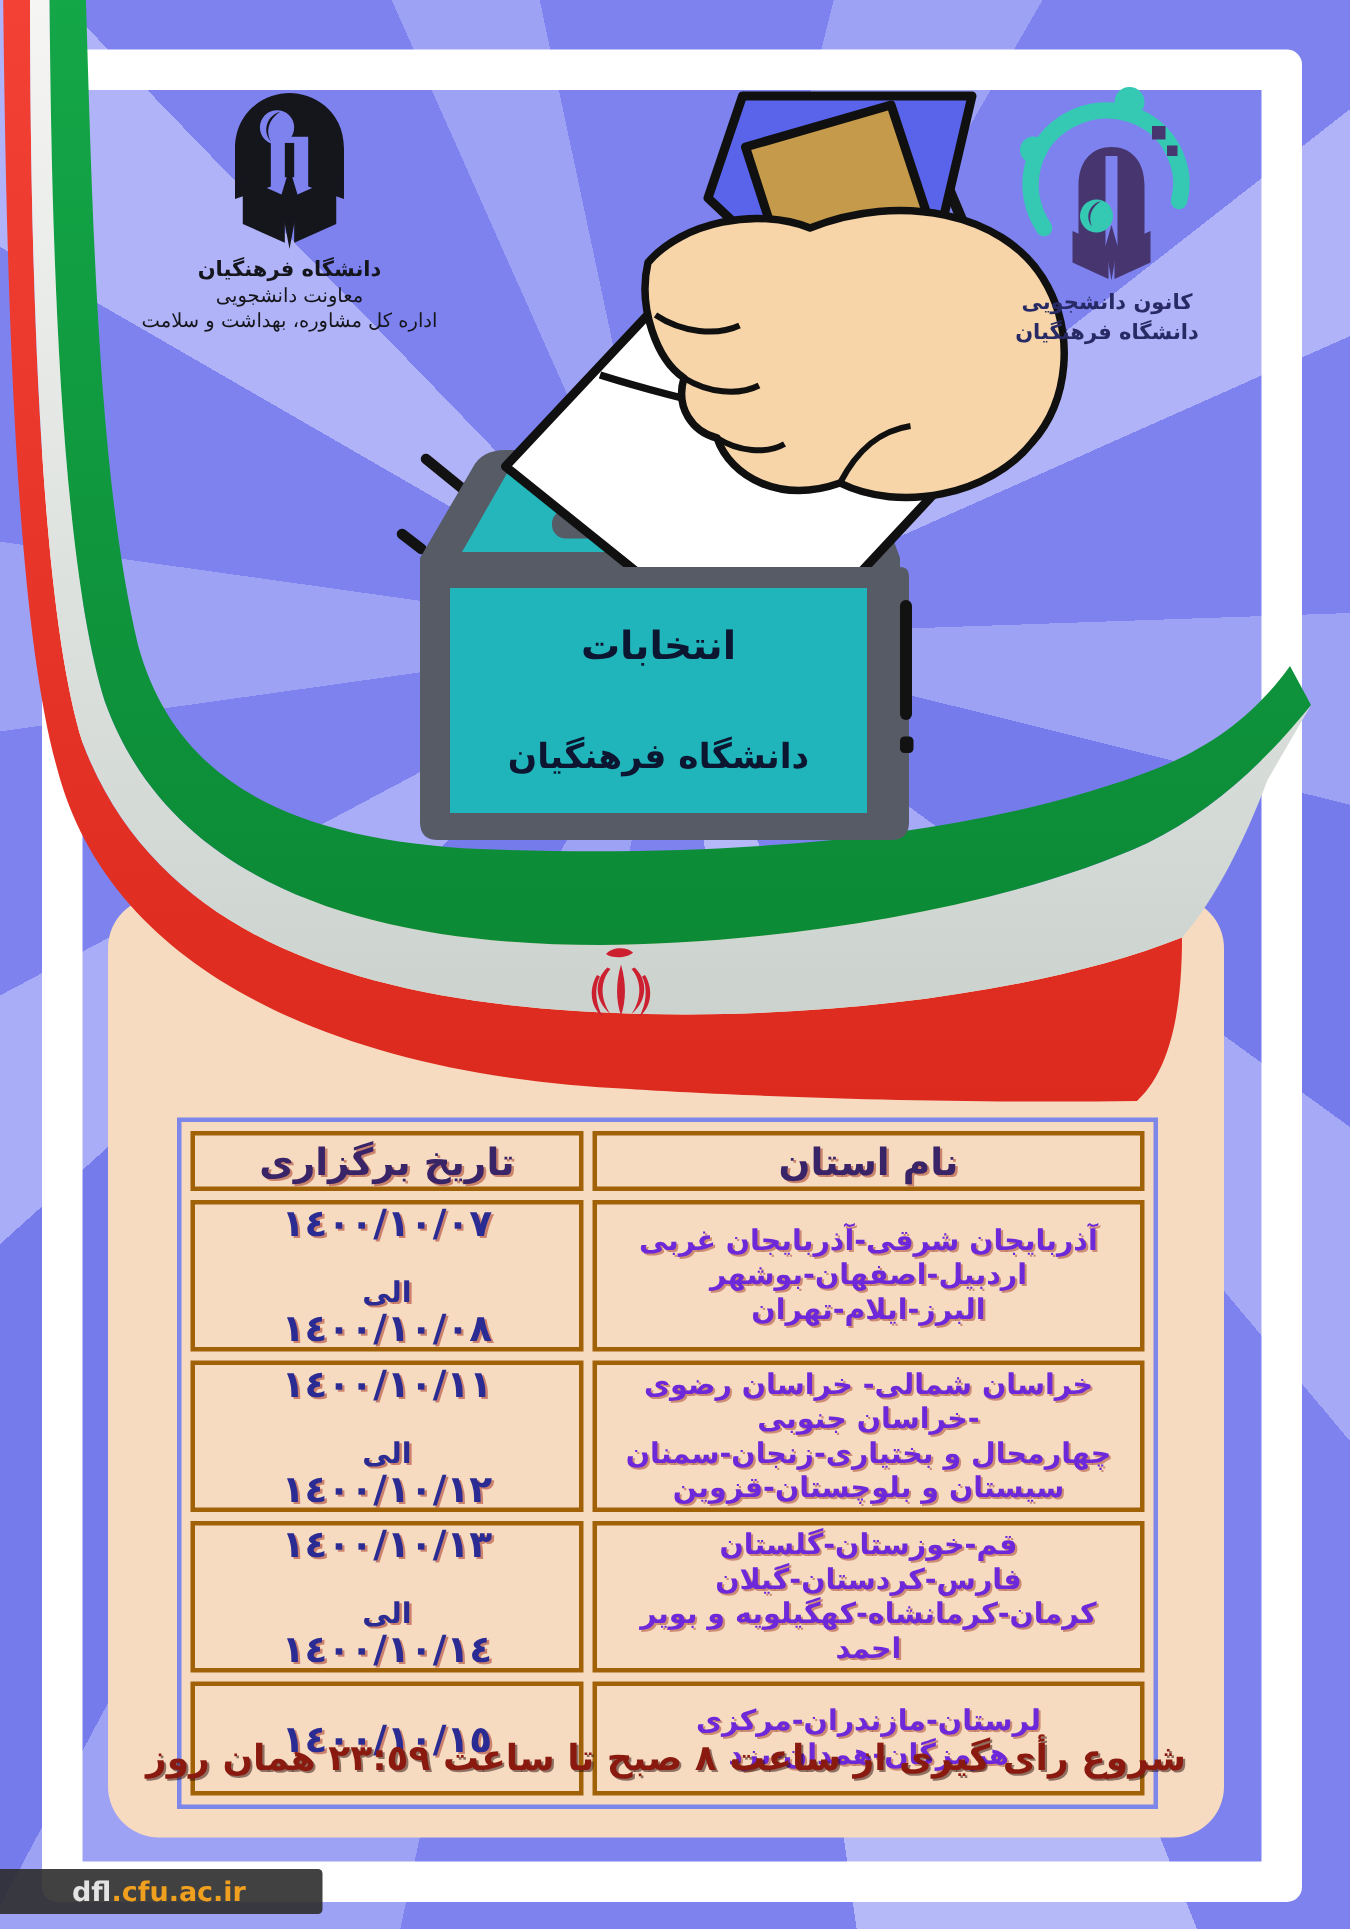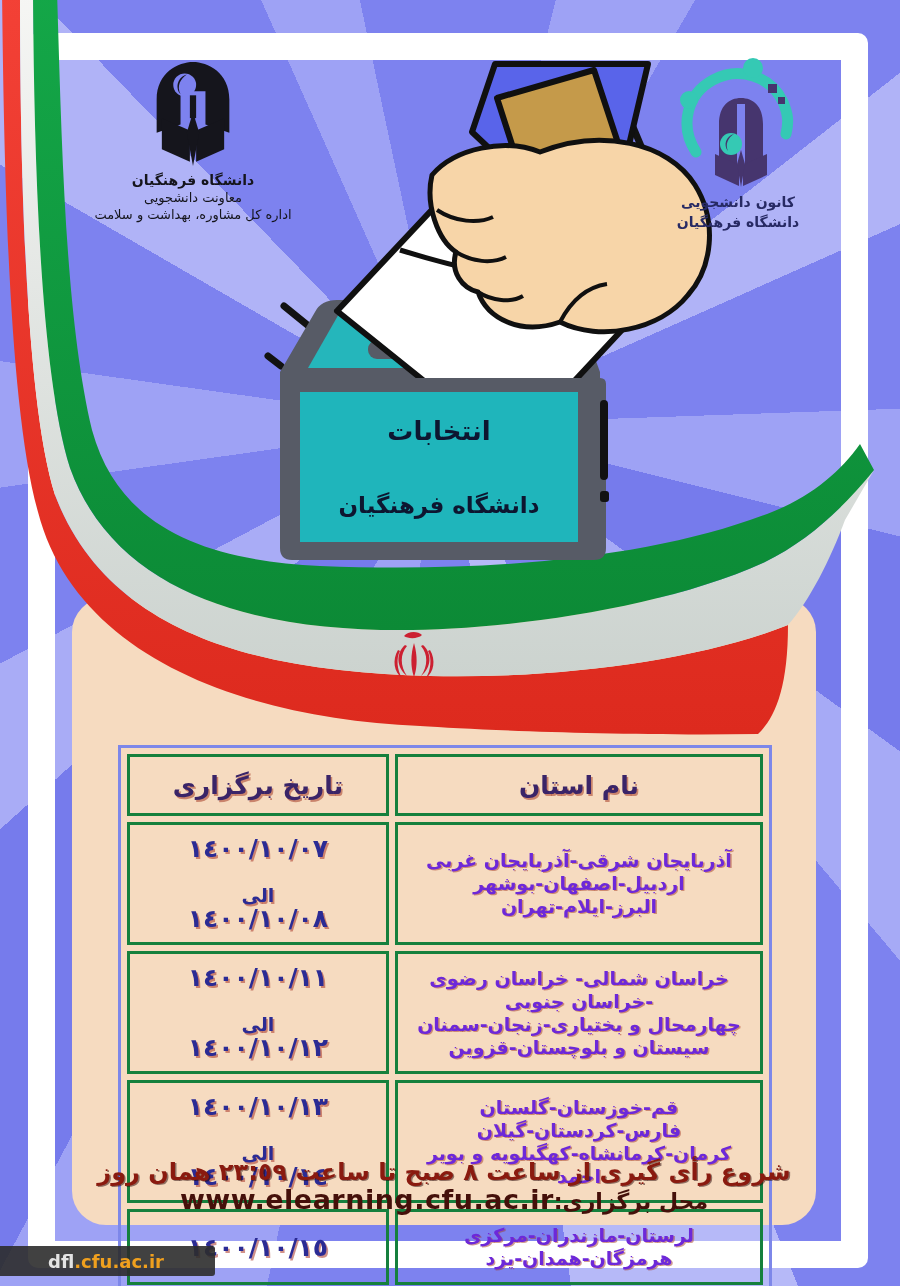--- a/index.html
+++ b/index.html
@@ -27,21 +27,21 @@
   .boxtext .ln{font-size:23px;line-height:30px;}
   
   .logoL{position:absolute;left:88px;top:60px;width:210px;height:190px;z-index:6;text-align:center;}
   .logoL .txt{color:#15151c;font-size:13px;line-height:17px;font-weight:400;}
   .logoL .t1{font-size:14px;font-weight:bold;}
   .logoR{position:absolute;left:607px;top:56px;width:262px;height:200px;z-index:6;text-align:center;}
   .logoR .txt{color:#272a64;font-weight:bold;font-size:14px;line-height:20px;}
   
   .sched{position:absolute;left:46px;top:147px;width:654px;border-collapse:separate;
     border-spacing:6px;border:3px solid #7d87e9;}
-  .sched td{border:3px solid #15803d;text-align:center;vertical-align:middle;padding:12px 4px;}
+  .sched td{border:3px solid #a16207;text-align:center;vertical-align:middle;padding:1px 4px;}
   .hdr{font-size:25px;font-weight:bold;color:#3a2468;
     text-shadow:1.6px 1.6px 0 rgba(165,60,38,.55);height:32px;}
   .prov{font-size:19px;font-weight:bold;color:#6d28d9;line-height:23px;
     text-shadow:1.4px 1.4px 0 rgba(165,60,38,.5);}
   .dates{font-size:25px;font-weight:bold;color:#2b2b94;line-height:23px;
     text-shadow:1.6px 1.6px 0 rgba(170,55,40,.55);}
   .dates .ela{font-size:19px;margin-top:24px;}
   .c-date{width:258px;}
   .c-prov{width:378px;}
   
@@ -115,23 +115,20 @@
           <div>هرمزگان-همدان-یزد</div>
         </td>
         <td class="dates">
           <div>١٤٠٠/١٠/١٥</div>
         </td>
       </tr>
     </tbody>
       </table>
 
     <div class="foot1 rtl">شروع رأی گیری از ساعت ٨ صبح تا ساعت ٢٣:٥٩ همان روز</div>
-    <div class="foot2 rtl">
-      <span class="lbl">محل  برگزاری:</span><span class="url" dir="ltr">www.elearning.cfu.ac.ir</span>
-    </div>
   </div>
 
   <svg class="flagsvg" width="900" height="1286" viewBox="0 0 900 1286">
     <defs>
       <linearGradient id="gw" x1="0" y1="0" x2="0" y2="1">
         <stop offset="0" stop-color="#f6f6f4"></stop>
           <stop offset="1" stop-color="#ccd3cf"></stop>
       </linearGradient>
       <linearGradient id="gr" x1="0" y1="0" x2="0" y2="1">
         <stop offset="0" stop-color="#f34136"></stop>

